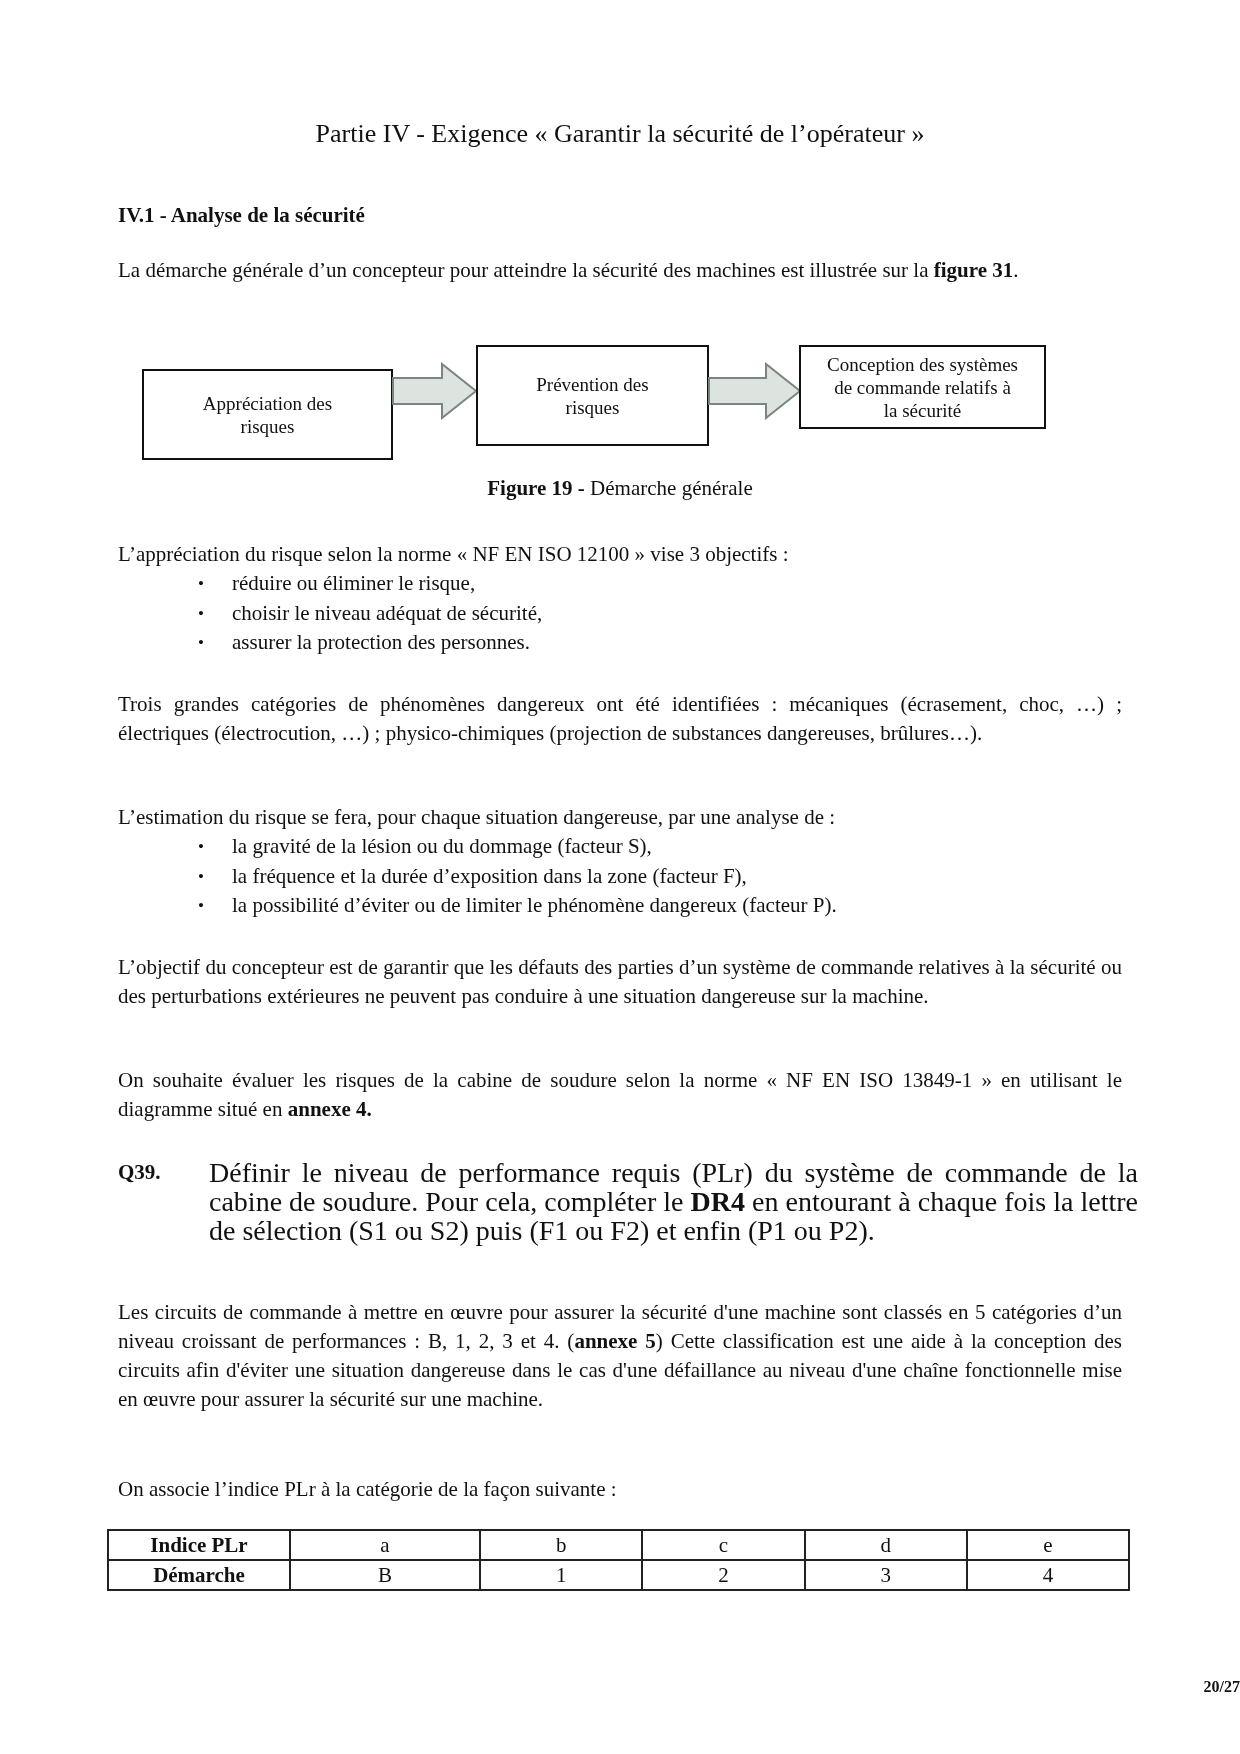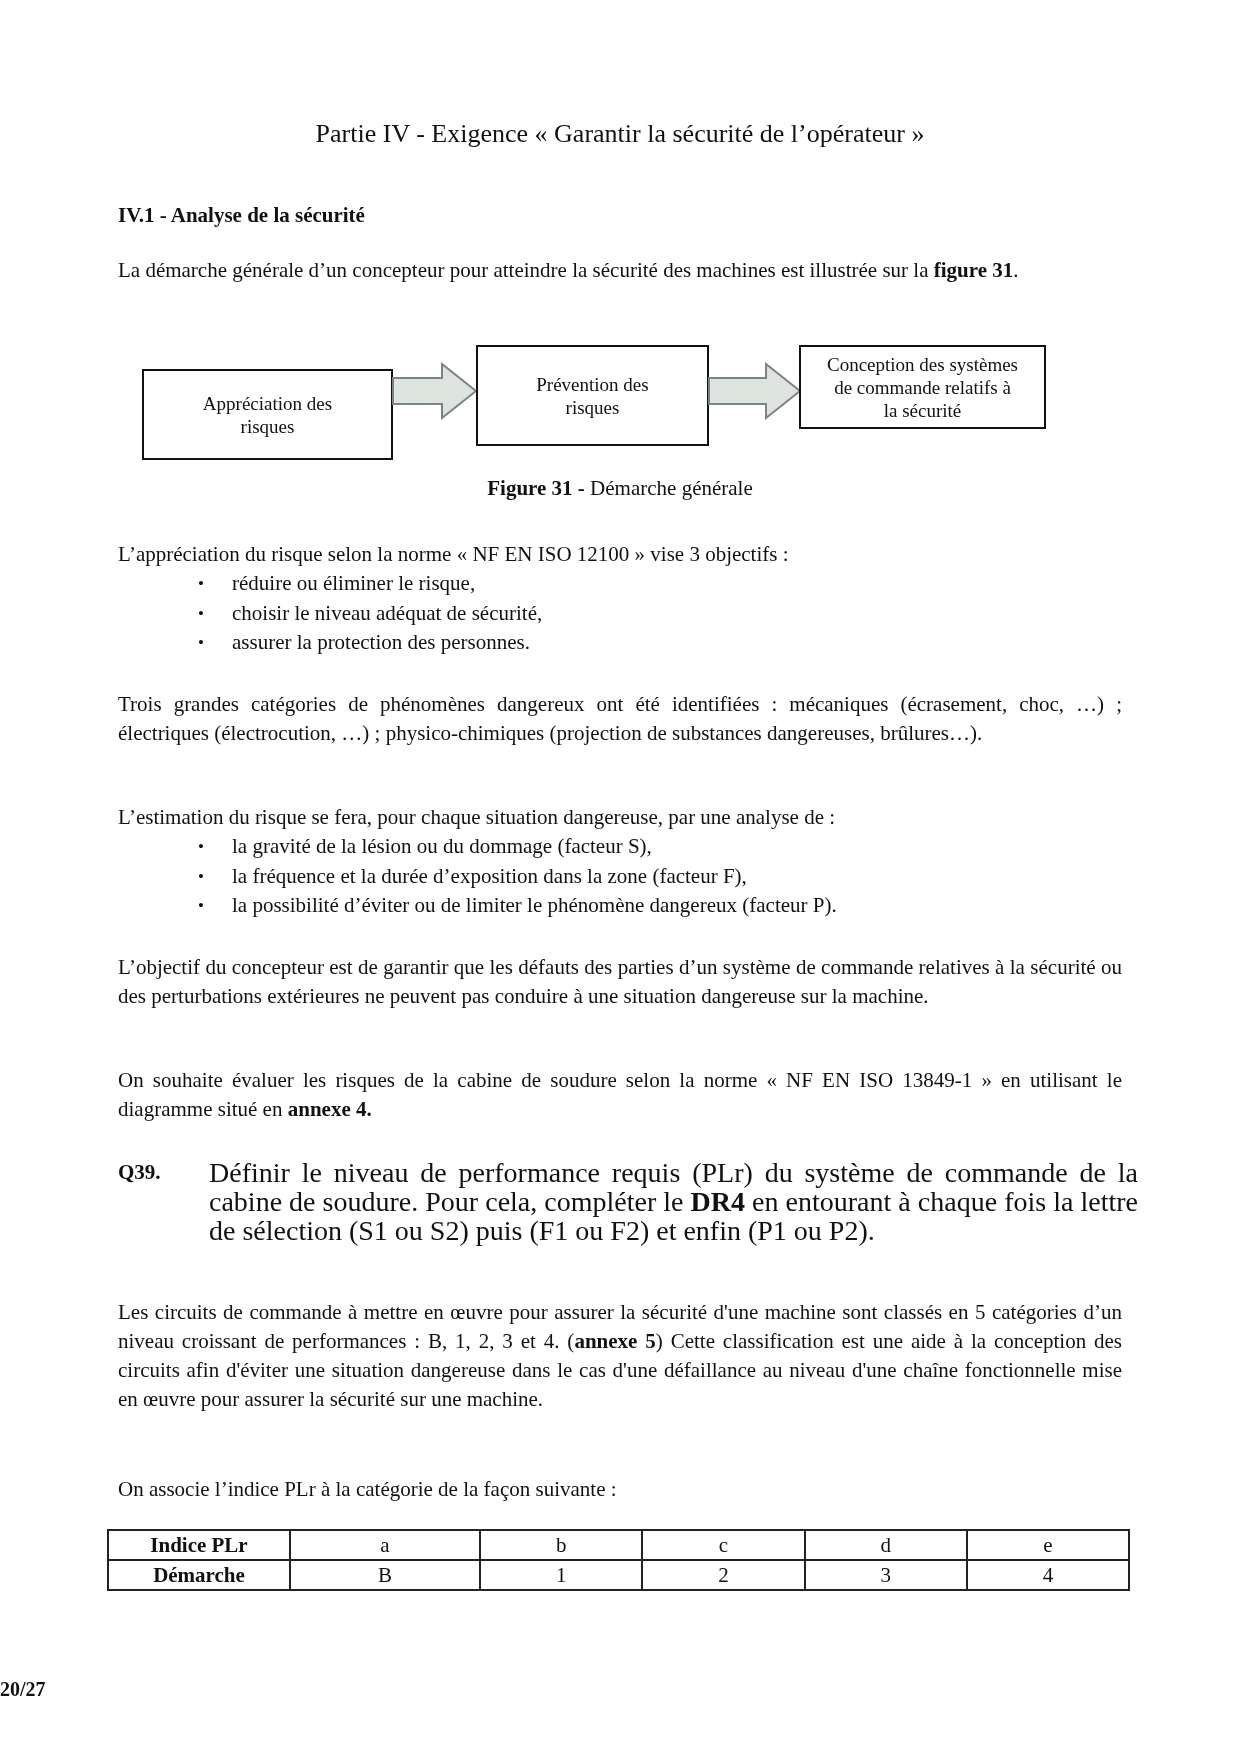--- a/index.html
+++ b/index.html
@@ -40,21 +40,21 @@
     .q-label { left: 118px; top: 1158px; font-weight: bold; font-size: 21px; line-height: 29px; }
     .q-text { left: 193px; width: 929px; top: 1158px; font-size: 28px; line-height: 29px; text-align: justify; margin-left: 16px; }
     table.plr {
       position: absolute; left: 107px; top: 1529px; width: 1023px;
       border-collapse: collapse; font-size: 21px; line-height: 25px;
     }
     table.plr td {
       border: 2px solid #222; text-align: center; padding: 1px 4px; height: 26px;
     }
     table.plr td.head { font-weight: bold; width: 172px; }
-    .pagenum { left: 0; width: 1240px; top: 1678px; text-align: left; font-weight: bold; font-size: 20px; }
+    .pagenum { left: 0; width: 1240px; top: 1678px; text-align: right; font-weight: bold; font-size: 16px; }
   </style>
 </head>
 <body>
 
 <div class="page">
 
   <div class="abs title">Partie IV - Exigence « Garantir la sécurité de l’opérateur »</div>
 
   <div class="abs h2">IV.1 - Analyse de la sécurité</div>
 
@@ -71,21 +71,21 @@
       <div><span>Prévention des</span><br><span>risques</span></div>
     </div>
     <svg class="arrow" style="left:708px; top:362px;" width="94" height="58" viewBox="0 0 94 58">
       <polygon id="arrow2" points="1,16 58,16 58,2 92,29 58,56 58,42 1,42" stroke-width="2" fill="#dde3df" stroke="#7a857f"></polygon>
     </svg>
     <div class="flow-box" style="left:799px; top:345px; width:247px; height:84px;">
       <div><span>Conception des systèmes</span><br><span>de commande relatifs à</span><br><span>la sécurité</span></div>
     </div>
   </div>
 
-  <div class="abs caption"><b>Figure 31 -</b><span> Démarche générale</span></div>
+  <div class="abs caption"><b>Figure 19 -</b><span> Démarche générale</span></div>
 
   <div class="abs para" style="top:540px;">L’appréciation du risque selon la norme « NF EN ISO 12100 » vise 3 objectifs :</div>
   <ul class="bullets" style="top:569px;">
     <li><span class="dot">•</span><span>réduire ou éliminer le risque,</span></li>
     <li><span class="dot">•</span><span>choisir le niveau adéquat de sécurité,</span></li>
     <li><span class="dot">•</span><span>assurer la protection des personnes.</span></li>
   </ul>
 
   <div class="abs para" style="top:690px;">Trois grandes catégories de phénomènes dangereux ont été identifiées : mécaniques (écrasement, choc, …) ; électriques (électrocution, …) ; physico-chimiques (projection de substances dangereuses, brûlures…).</div>
 

